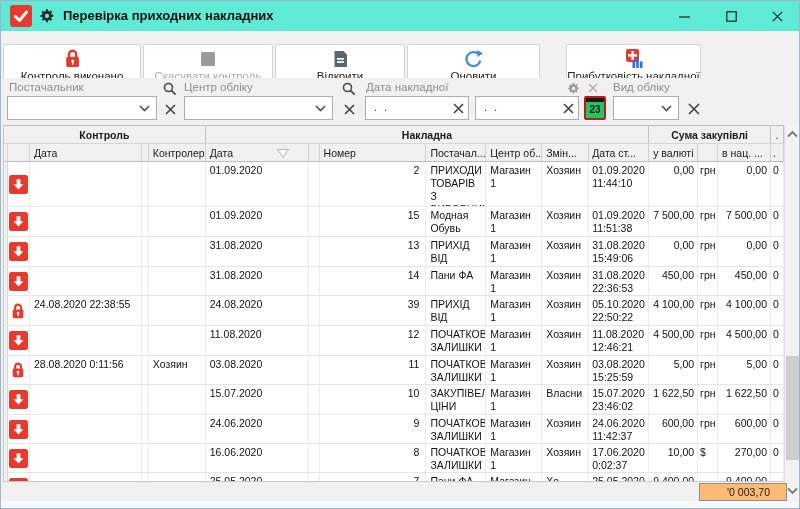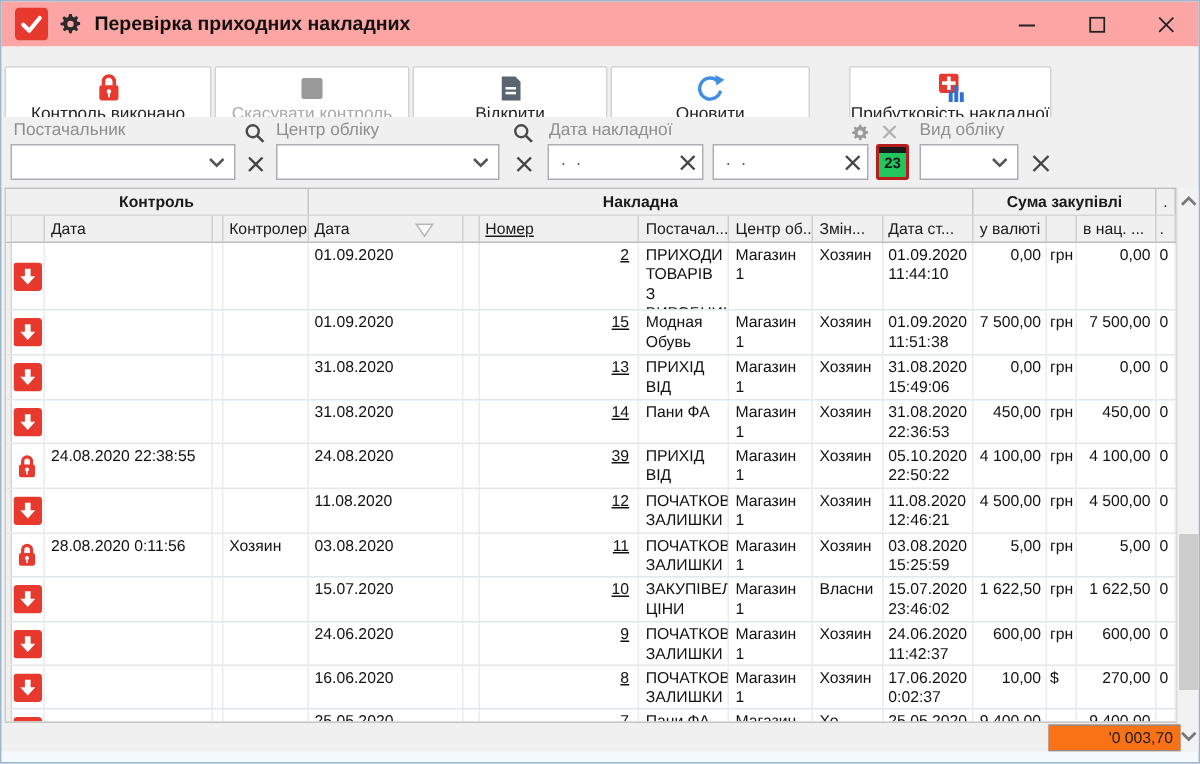--- a/index.html
+++ b/index.html
@@ -2,21 +2,21 @@
 <html><head>
 <meta charset="utf-8">
 <style>
   * { margin:0; padding:0; box-sizing:border-box; }
   html,body { background:#d8d8d8; }
   body { font-family:"Liberation Sans","DejaVu Sans",sans-serif; }
   .window { position:relative; width:800px; height:509px; background:#f0f0f0;
             border:1px solid #9db6cc; overflow:hidden; color:#1a1a1a; }
 
   
-  .titlebar { position:absolute; left:0; top:0; width:100%; height:30px; background:#fca5a5; }
+  .titlebar { position:absolute; left:0; top:0; width:100%; height:30px; background:#5eead4; }
   .app-icon { position:absolute; left:9px; top:4px; width:22px; height:22px; }
   .title-gear { position:absolute; left:38px; top:7px; width:16px; height:16px; }
   .title-text { position:absolute; left:62px; top:0; line-height:30px; font-weight:bold; font-size:13px; color:#111; }
   .win-btn { position:absolute; top:0; width:34px; height:30px; display:flex; align-items:center; justify-content:center; }
   .win-min { left:666px; } .win-max { left:713px; } .win-close { left:759px; }
 
   
   .toolbar { position:absolute; left:0; top:30px; width:100%; height:47px; background:#f0f0f0; }
   .tb-btn { position:absolute; top:13px; height:43px; background:#fff; border:1px solid #d4d4d4; border-radius:2px;
             display:flex; flex-direction:column; align-items:center; justify-content:flex-start; padding-top:3px; }
@@ -56,40 +56,40 @@
   .grid-body { position:relative; width:100%; height:320px; overflow:hidden; background:#7dd3fc; }
   .grid-row { display:flex; border-bottom:1px solid #e6e6e6; background:#fff; }
   .cell { overflow:hidden; font-size:10.5px; line-height:13px; padding:2px 2px 0 4px; border-right:1px solid #ececec; color:#111; }
   .c-margin { width:4px;  padding:0; background:#f0f0f0; border-right:1px solid #d6d6d6; }
   .c-icon   { width:22px; padding:0; display:flex; align-items:center; justify-content:center; }
   .c-cdate  { width:112px; }
   .c-cnar   { width:7px;  padding:0; }
   .c-ctrl   { width:57px; }
   .c-idate  { width:103px; }
   .c-inar   { width:11px; padding:0; }
-  .c-num    { width:107px; text-align:right; padding-right:6px;text-decoration:underline; }
+  .c-num    { width:107px; text-align:right; padding-right:6px; }
   .c-sup    { width:60px; }
   .c-cen    { width:56px; }
   .c-shift  { width:47px; }
   .c-sdate  { width:60px; padding-left:3px; }
   .c-amt    { width:49px; text-align:right; padding-right:3px; }
   .c-cur    { width:20px; padding-left:2px; }
   .c-nat    { width:53px; text-align:right; padding-right:3px; }
   .c-dot    { width:13px; padding-left:2px; }
 
   
   .vscroll { position:absolute; left:783px; top:124px; width:16px; height:376px; background:#f2f2f2; border-left:1px solid #dcdcdc; }
   .vs-up, .vs-down { position:absolute; left:0; width:100%; height:18px; display:flex; align-items:center; justify-content:center; }
   .vs-up { top:0; } .vs-down { bottom:0; height:20px; }
   .vs-thumb { position:absolute; left:1px; top:231px; width:14px; height:104px; background:#cdcdcd; border-radius:1px; }
 
   
   .gfooter { position:absolute; left:2px; top:480px; width:781px; height:20px; background:#f0f0f0; border-top:1px solid #c8c8c8; }
-  .total-box { position:absolute; right:-3px; top:1px; width:88px; height:18px; background:#f97316; border:1px solid #8f8f8f;
-               font-size:10.5px; text-align:right; padding:2px 4px 0 0; overflow:hidden; }
+  .total-box { position:absolute; right:-3px; top:1px; width:88px; height:18px; background:#fdba74; border:1px solid #8f8f8f;
+               font-size:10.5px; text-align:right; padding:2px 16px 0 0; overflow:hidden; }
   .bottom-strip { position:absolute; left:0; top:500px; width:100%; height:9px; background:#f4f9fd; }
 </style>
 </head>
 <body>
 
 <div class="window">
 
   <div class="titlebar">
     <svg class="app-icon" viewBox="0 0 22 22">
       <rect width="22" height="22" rx="3" fill="#e8392e"></rect>

